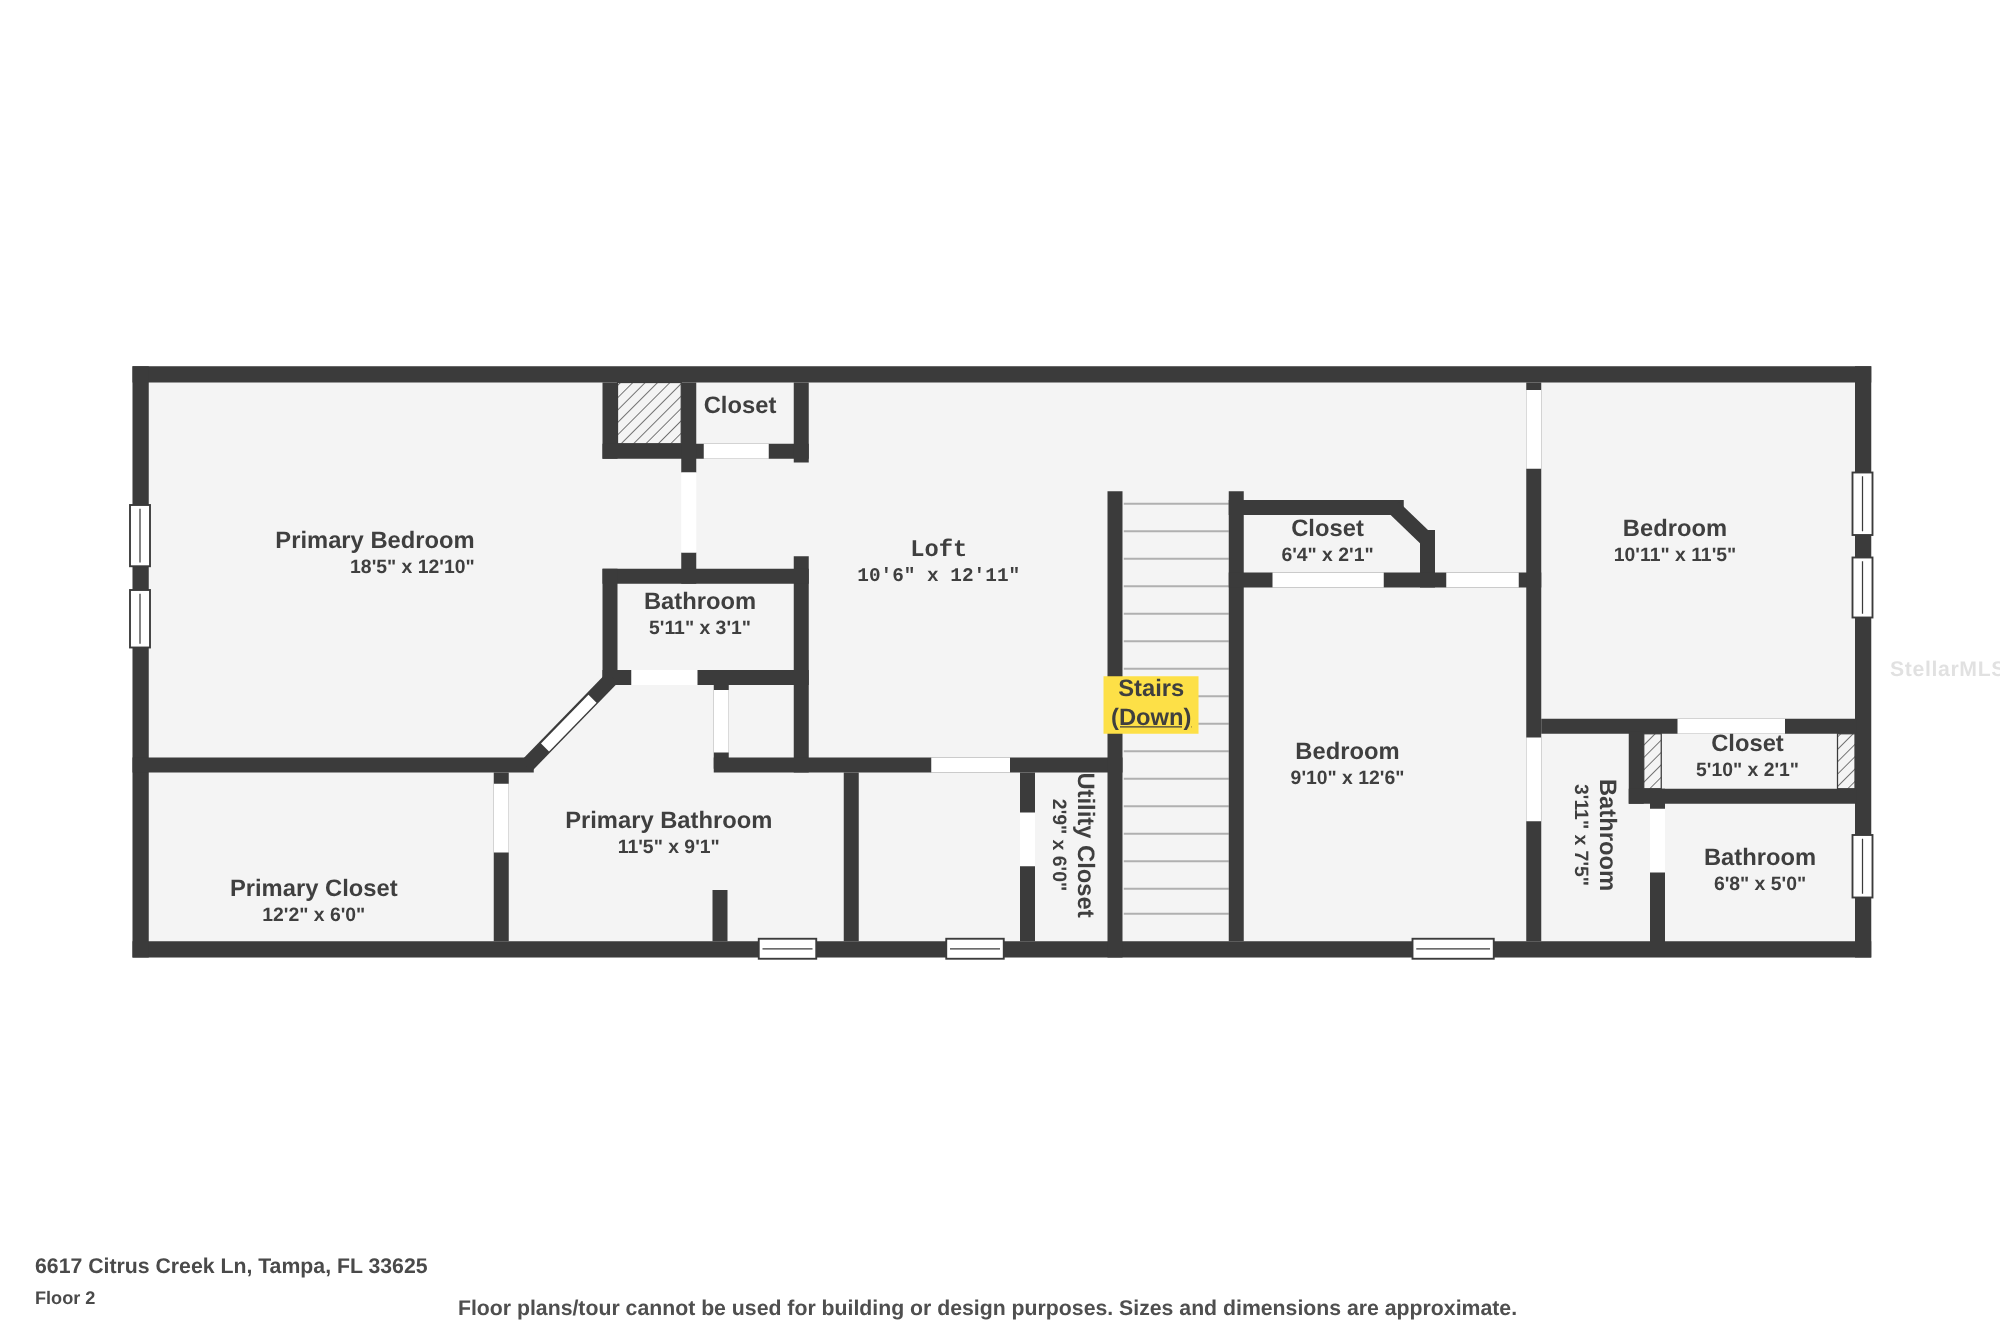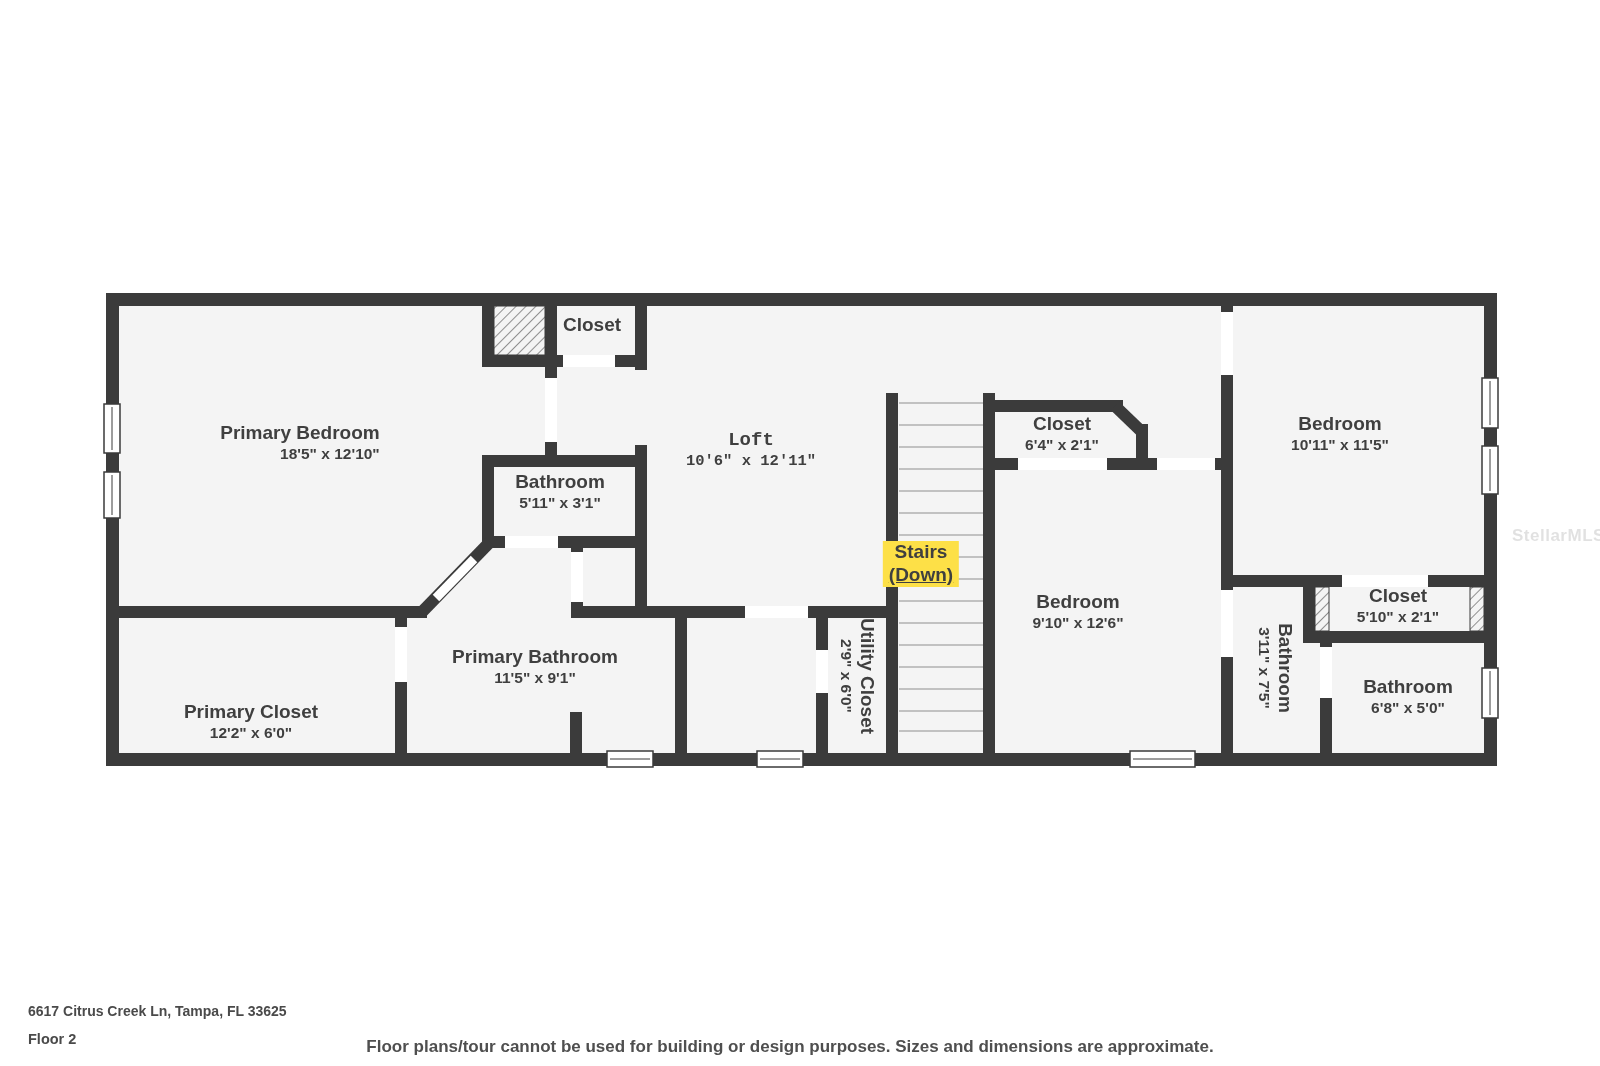--- a/index.html
+++ b/index.html
@@ -11,21 +11,21 @@
   .room-label{position:absolute;transform:translate(-50%,-50%);text-align:center;color:#3f3f3f;
         white-space:nowrap;}
   .room-label .rname{font-size:19px;font-weight:700;line-height:22px;}
   .room-label .rdims{font-size:15.5px;font-weight:700;line-height:20px;}
   .room-label.rot{transform:translate(-50%,-50%) rotate(90deg);}
   .room-label.wrap .rname{white-space:normal;width:132px;margin:0 auto;}
   .room-label.stairs-label .rdims{font-size:19px;line-height:24px;text-decoration:underline;}
   .room-label.stairs-label{background:#fde047;padding:0 6px;}
   .watermark{position:absolute;left:1512px;top:526px;font-size:17px;font-weight:600;
         letter-spacing:.5px;color:rgba(90,90,90,0.18);}
-  .addr{position:absolute;left:28px;top:1003px;font-size:14px;font-weight:700;color:#4a4a4a;}
+  .addr{position:absolute;left:28px;top:1003px;font-size:17px;font-weight:700;color:#4a4a4a;}
   .floor{position:absolute;left:28px;top:1031px;font-size:14.5px;font-weight:700;color:#4a4a4a;}
   .disclaimer{position:absolute;left:790px;top:1037px;transform:translateX(-50%);
         font-size:17px;font-weight:600;color:#4f4f4f;white-space:nowrap;}
 </style>
 </head>
 <body>
 
 <div class="page">
 
   <svg class="plan-svg" width="1600" height="1066" viewBox="0 0 1600 1066">

